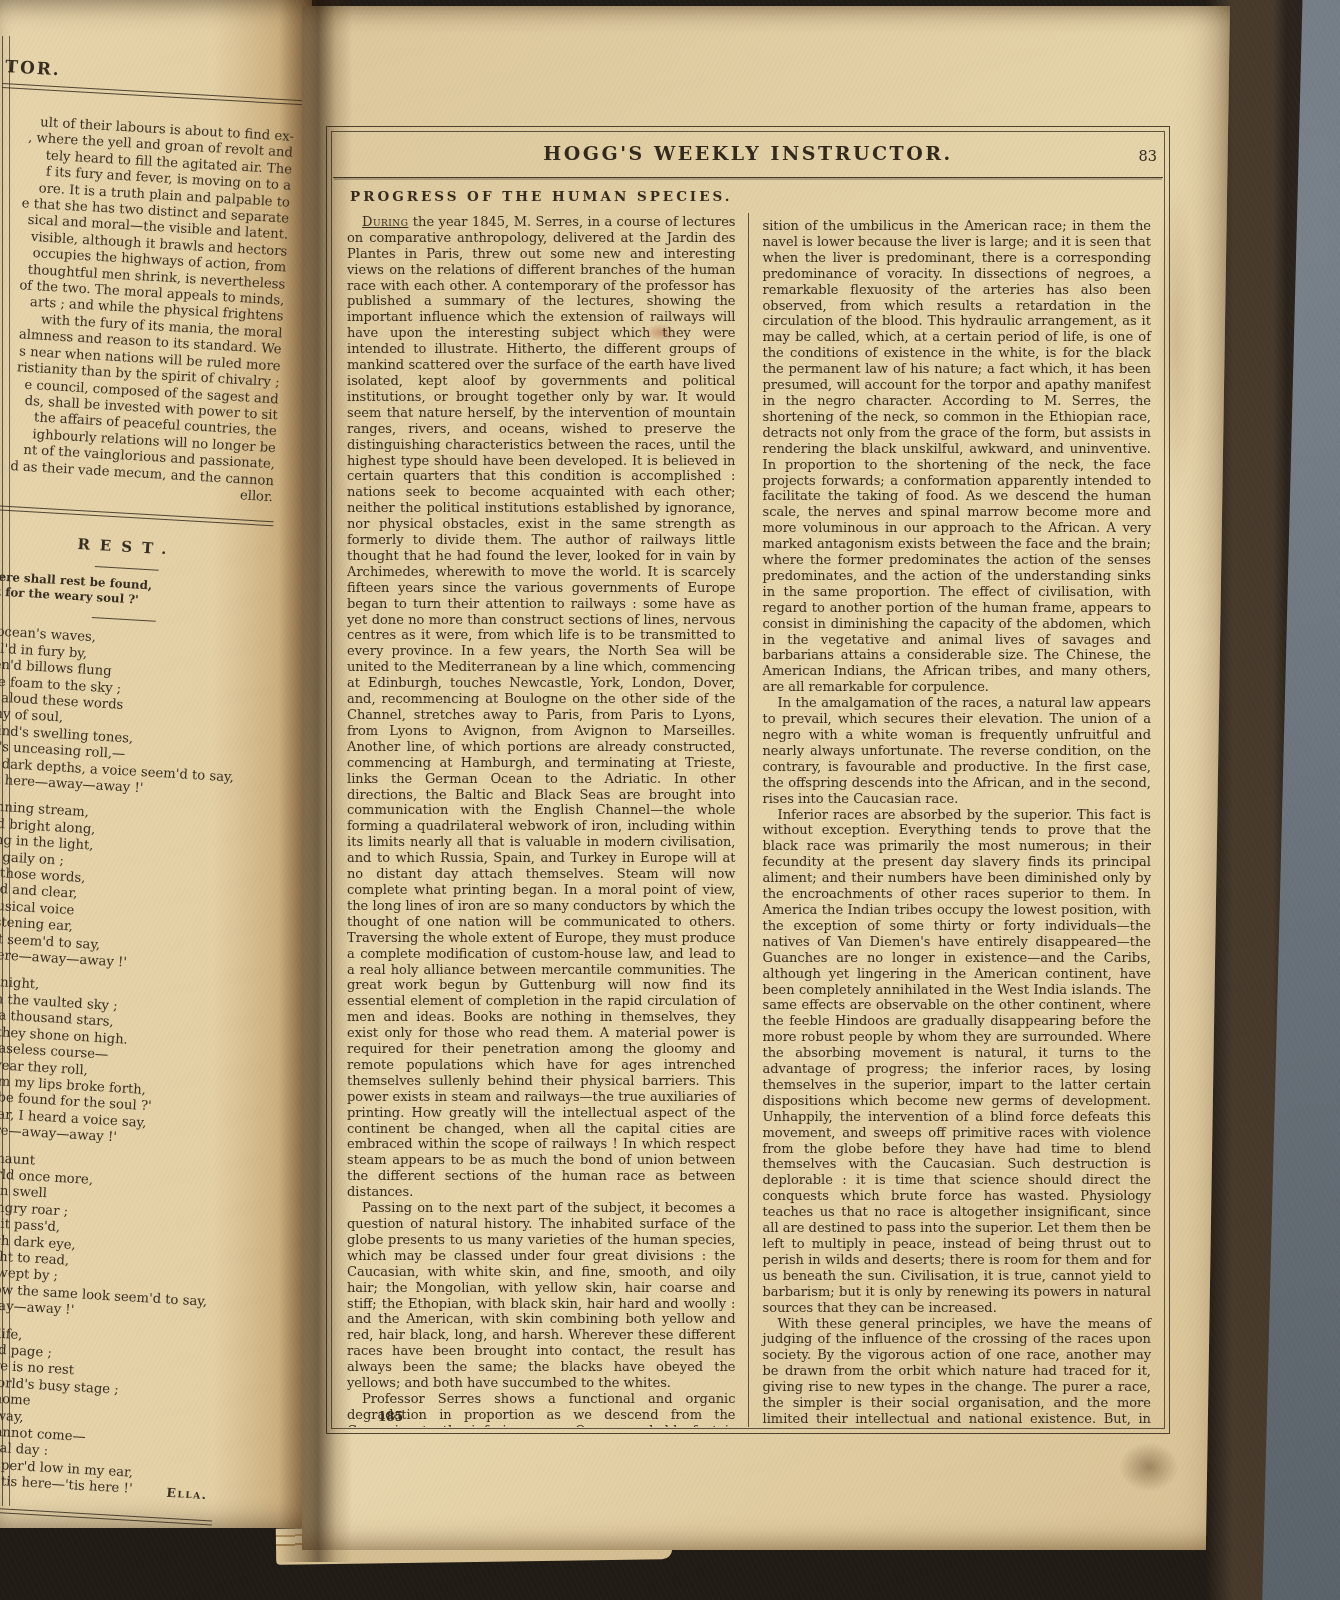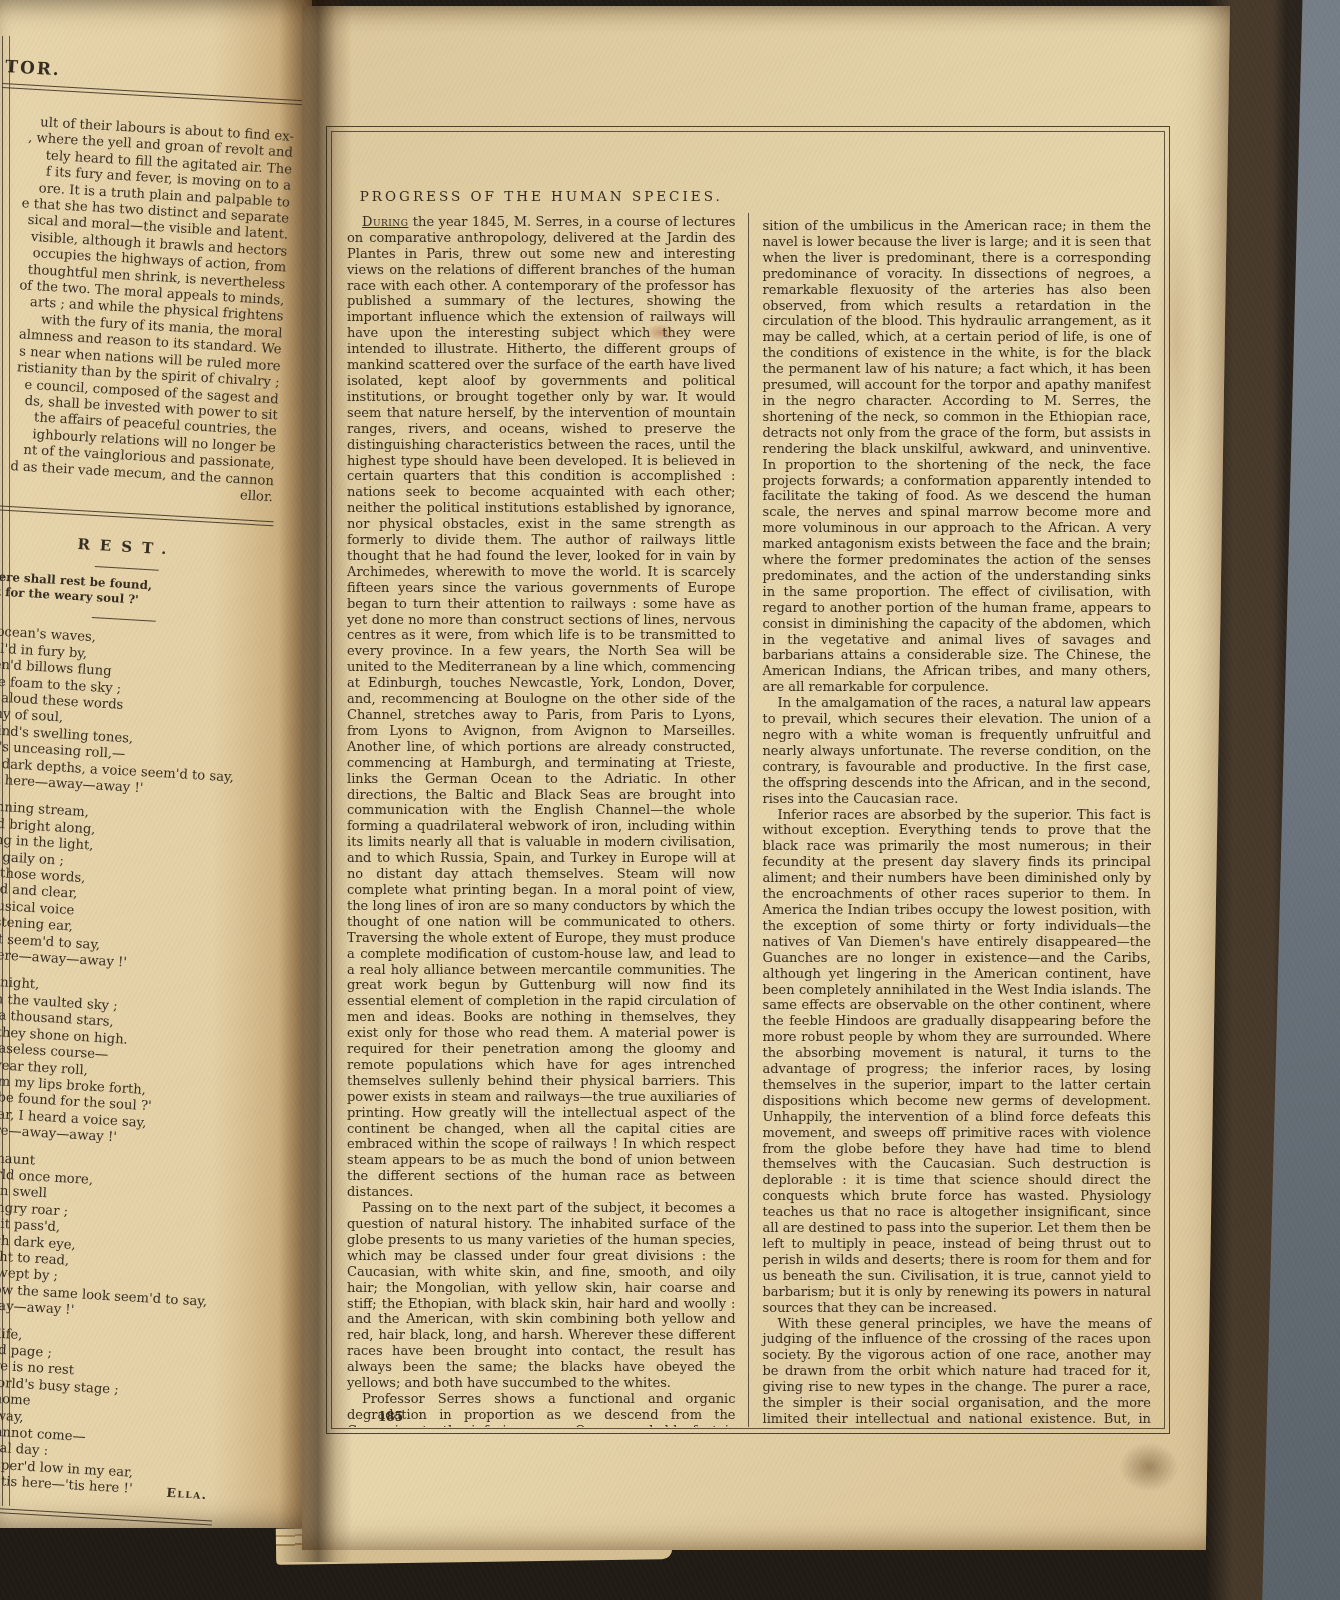--- a/index.html
+++ b/index.html
@@ -65,21 +65,21 @@
   .frame-inner{position:absolute;inset:4px;border:1px solid rgba(50,40,28,.75);pointer-events:none;}
   .header-row{position:absolute;left:6px;right:6px;top:6px;height:44px;
     border-bottom:1.4px solid rgba(50,40,28,.9);box-shadow:0 3px 0 -1px rgba(50,40,28,.3);}
   .header-title{position:absolute;left:0;right:0;top:9px;text-align:center;
     font-weight:bold;font-size:19px;letter-spacing:2.5px;color:#32291d;}
   .page-num{position:absolute;right:6px;top:15px;font-size:14.5px;color:#32291d;}
   .columns{position:absolute;left:6px;right:6px;top:54px;bottom:6px;display:flex;}
   .col{width:50%;overflow:hidden;text-align:justify;font-size:13px;line-height:15.9px;
     color:#342a1e;padding:5px 12px 4px 14px;}
   .col-right{border-left:1px solid rgba(50,40,28,.75);margin-top:32px;}
-  .article-title{text-align:center;font-size:13.5px;font-weight:normal;letter-spacing:3px;
+  .article-title{text-align:center;font-size:13.5px;font-weight:bold;letter-spacing:3px;
     margin:3px 0 9px;white-space:nowrap;}
   .col p{margin:0;text-indent:15px;}
   .lead{font-variant:small-caps;letter-spacing:.5px;text-decoration:underline;}
   .sig-mark{position:absolute;left:51px;bottom:9px;font-size:12px;font-weight:bold;color:#342a1e;}
 </style>
 </head>
 <body>
 
 <div class="cover"></div>
 <div class="stack"></div>
@@ -189,20 +189,24 @@
 
 <div class="right-paper">
   <div class="rp-shade"></div>
   <div class="stain-smudge"></div>
   <div class="stain-fox"></div>
   <div class="stain-corner"></div>
 
   <div class="frame">
     <div class="frame-inner"></div>
 
+    <div class="header-row">
+      <div class="header-title">HOGG'S WEEKLY INSTRUCTOR.</div>
+      <div class="page-num">83</div>
+    </div>
 
     <div class="columns">
       <div class="col">
         <div class="article-title">PROGRESS OF THE HUMAN SPECIES.</div>
         <p><span class="lead">During</span><span> the year 1845, M. Serres, in a course of lectures on comparative anthropology, delivered at the Jardin des Plantes in Paris, threw out some new and interesting views on the relations of different branches of the human race with each other.  A contemporary of the professor has published a summary of the lectures, showing the important influence which the extension of railways will have upon the interesting subject which they were intended to illustrate.  Hitherto, the different groups of mankind scattered over the surface of the earth have lived isolated, kept aloof by governments and political institutions, or brought together only by war.  It would seem that nature herself, by the intervention of mountain ranges, rivers, and oceans, wished to preserve the distinguishing characteristics between the races, until the highest type should have been developed.  It is believed in certain quarters that this condition is accomplished : nations seek to become acquainted with each other; neither the political institutions established by ignorance, nor physical obstacles, exist in the same strength as formerly to divide them.  The author of railways little thought that he had found the lever, looked for in vain by Archimedes, wherewith to move the world.  It is scarcely fifteen years since the various governments of Europe began to turn their attention to railways : some have as yet done no more than construct sections of lines, nervous centres as it were, from which life is to be transmitted to every province.  In a few years, the North Sea will be united to the Mediterranean by a line which, commencing at Edinburgh, touches Newcastle, York, London, Dover, and, recommencing at Boulogne on the other side of the Channel, stretches away to Paris, from Paris to Lyons, from Lyons to Avignon, from Avignon to Marseilles.  Another line, of which portions are already constructed, commencing at Hamburgh, and terminating at Trieste, links the German Ocean to the Adriatic.  In other directions, the Baltic and Black Seas are brought into communication with the English Channel—the whole forming a quadrilateral webwork of iron, including within its limits nearly all that is valuable in modern civilisation, and to which Russia, Spain, and Turkey in Europe will at no distant day attach themselves.  Steam will now complete what printing began.  In a moral point of view, the long lines of iron are so many conductors by which the thought of one nation will be communicated to others.  Traversing the whole extent of Europe, they must produce a complete modification of custom-house law, and lead to a real holy alliance between mercantile communities.  The great work begun by Guttenburg will now find its essential element of completion in the rapid circulation of men and ideas.  Books are nothing in themselves, they exist only for those who read them.  A material power is required for their penetration among the gloomy and remote populations which have for ages intrenched themselves sullenly behind their physical barriers.  This power exists in steam and railways—the true auxiliaries of printing.  How greatly will the intellectual aspect of the continent be changed, when all the capital cities are embraced within the scope of railways !  In which respect steam appears to be as much the bond of union between the different sections of the human race as between distances.</span></p>
         <p>Passing on to the next part of the subject, it becomes a question of natural history.  The inhabited surface of the globe presents to us many varieties of the human species, which may be classed under four great divisions : the Caucasian, with white skin, and fine, smooth, and oily hair; the Mongolian, with yellow skin, hair coarse and stiff; the Ethopian, with black skin, hair hard and woolly : and the American, with skin combining both yellow and red, hair black, long, and harsh.  Wherever these different races have been brought into contact, the result has always been the same; the blacks have obeyed the yellows; and both have succumbed to the whites.</p>
         <p>Professor Serres shows a functional and organic degradation in proportion as we descend from the Caucasian to the inferior races.  One remarkable fact is the lower po-</p>
       </div>
       <div class="col col-right">
         <p style="text-indent:0">sition of the umbilicus in the American race; in them the navel is lower because the liver is large; and it is seen that when the liver is predominant, there is a corresponding predominance of voracity.  In dissections of negroes, a remarkable flexuosity of the arteries has also been observed, from which results a retardation in the circulation of the blood.  This hydraulic arrangement, as it may be called, which, at a certain period of life, is one of the conditions of existence in the white, is for the black the permanent law of his nature; a fact which, it has been presumed, will account for the torpor and apathy manifest in the negro character.  According to M. Serres, the shortening of the neck, so common in the Ethiopian race, detracts not only from the grace of the form, but assists in rendering the black unskilful, awkward, and uninventive.  In proportion to the shortening of the neck, the face projects forwards; a conformation apparently intended to facilitate the taking of food.  As we descend the human scale, the nerves and spinal marrow become more and more voluminous in our approach to the African.  A very marked antagonism exists between the face and the brain; where the former predominates the action of the senses predominates, and the action of the understanding sinks in the same proportion.  The effect of civilisation, with regard to another portion of the human frame, appears to consist in diminishing the capacity of the abdomen, which in the vegetative and animal lives of savages and barbarians attains a considerable size.  The Chinese, the American Indians, the African tribes, and many others, are all remarkable for corpulence.</p>

